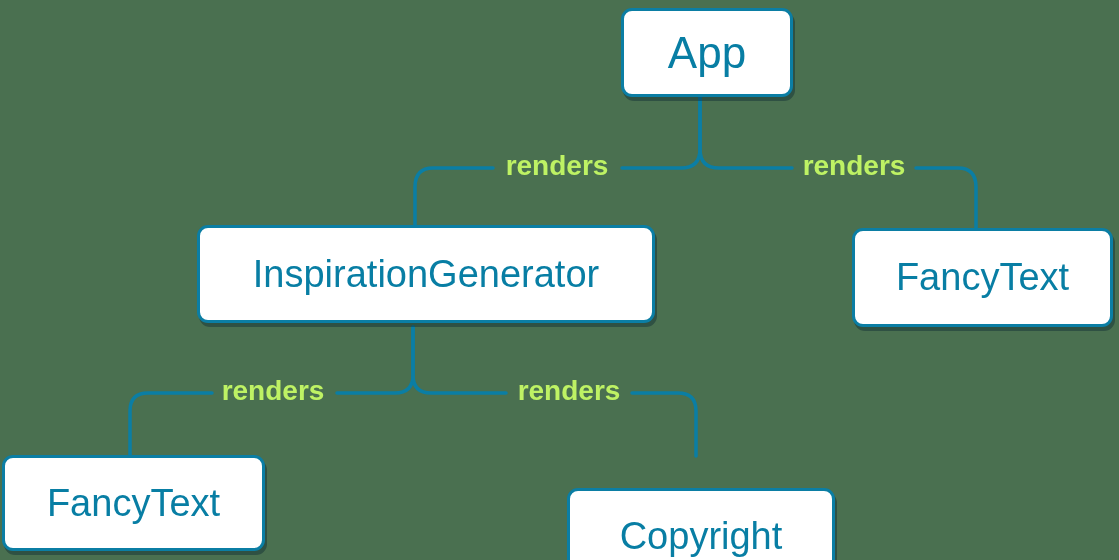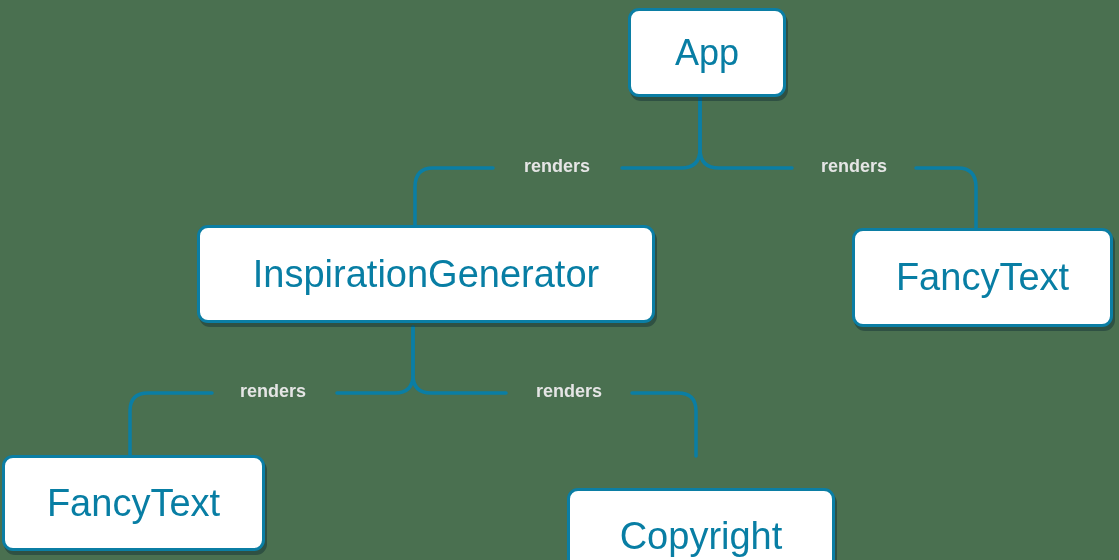--- a/index.html
+++ b/index.html
@@ -36,30 +36,30 @@
     border-radius: 11px;
     box-shadow: 2px 4px 0 rgba(8, 34, 48, 0.40);
     display: flex;
     align-items: center;
     justify-content: center;
     color: #087EA4;
     font-size: 38px;
     font-weight: 400;
     white-space: nowrap;
   }
-  .node-app            { left: 621px; top: 8px;   width: 158px; height: 89px; font-size: 36px; margin-left: 7px; }
+  .node-app            { left: 621px; top: 8px;   width: 172px; height: 89px; font-size: 44px; }
   .node-inspiration    { left: 197px; top: 225px; width: 458px; height: 98px; }
   .node-fancy-top      { left: 852px; top: 228px; width: 261px; height: 99px; }
   .node-fancy-bottom   { left: 2px;   top: 455px; width: 263px; height: 96px; }
   .node-copyright      { left: 567px; top: 456px; width: 268px; height: 96px; margin-top: 32px; }
   .edge-label {
     position: absolute;
     transform: translate(-50%, -50%);
-    color: #e5e5e5;
-    font-size: 18px;
+    color: #bef264;
+    font-size: 28px;
     font-weight: 700;
     white-space: nowrap;
   }
   .edge-label-1 { left: 557px; top: 166px; }
   .edge-label-2 { left: 854px; top: 166px; }
   .edge-label-3 { left: 273px; top: 391px; }
   .edge-label-4 { left: 569px; top: 391px; }
 </style>
 </head>
 <body>

